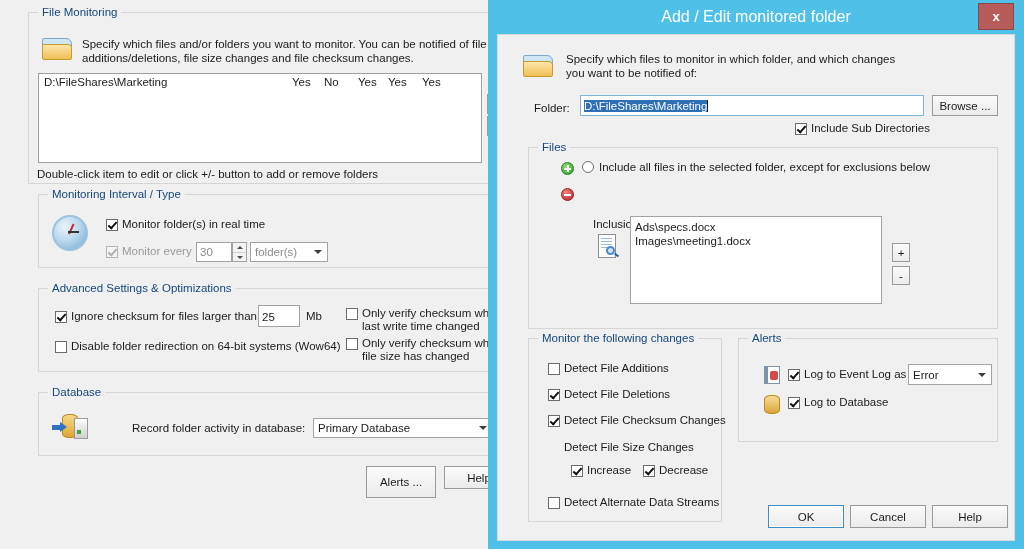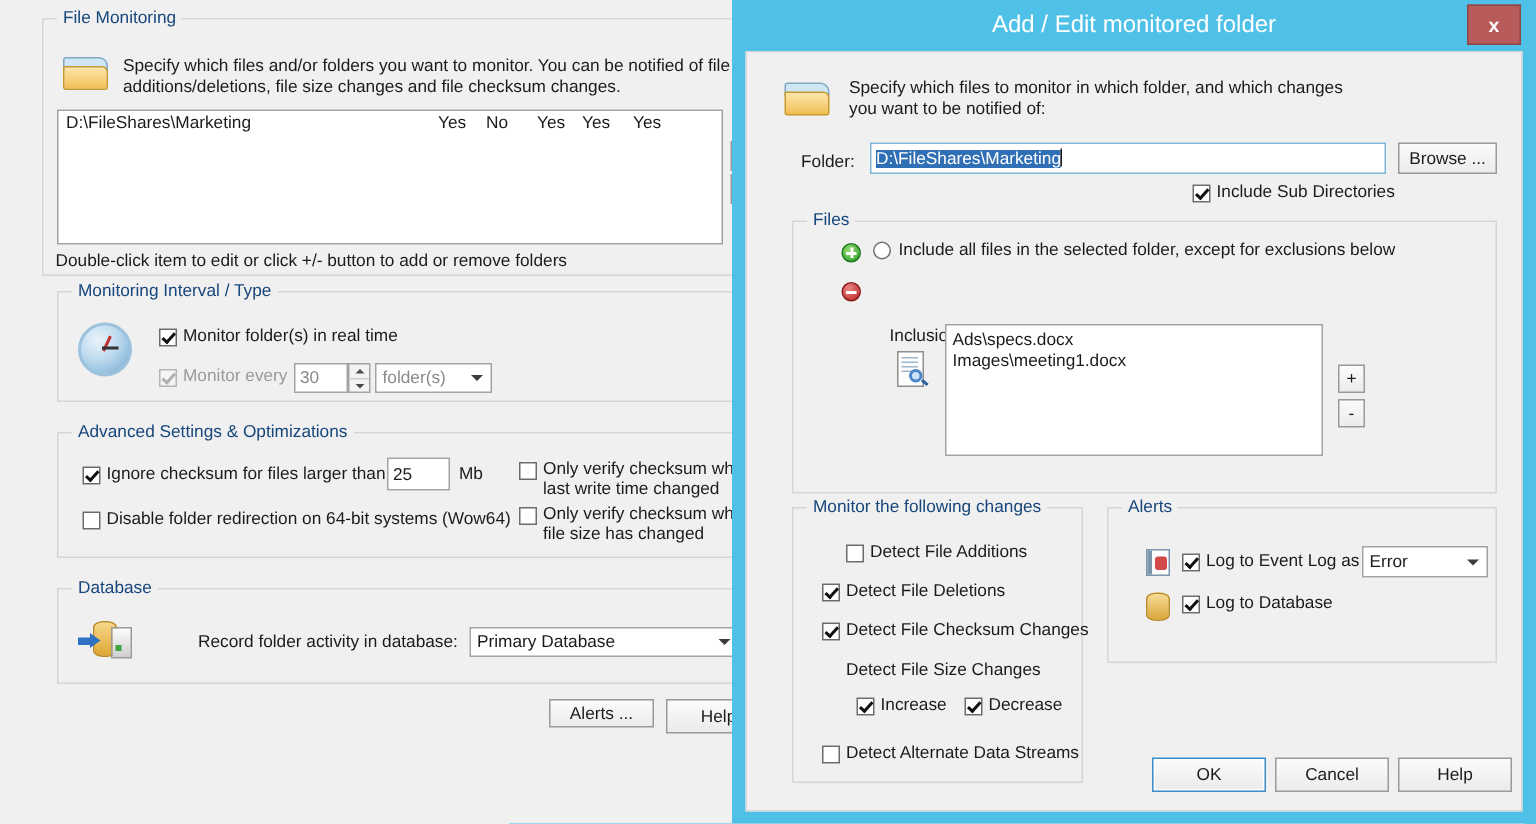--- a/index.html
+++ b/index.html
@@ -199,21 +199,21 @@
       <div style="position:absolute;left:8px;top:0;width:0;height:0;border-top:5px solid transparent;border-bottom:5px solid transparent;border-left:7px solid #2f72c4;"></div>
     </div>
     <div style="position:absolute;left:22px;top:6px;width:14px;height:21px;background:linear-gradient(#fdfdfd,#cfcfcf);border:1px solid #9a9a9a;box-sizing:border-box;"></div>
     <div style="position:absolute;left:25px;top:18px;width:4px;height:4px;background:#3fa63f;"></div>
   </div>
   <div class="lbl" style="left:132px;top:422px;">Record folder activity in database:</div>
   <div class="combo" style="left:313px;top:418px;width:180px;height:20px;">
     <span>Primary Database</span><span class="arw"></span>
   </div>
 
-  <div class="btn" style="left:366px;top:466px;width:70px;height:19px;">Alerts ...</div>
+  <div class="btn" style="left:366px;top:466px;width:70px;height:32px;">Alerts ...</div>
   <div class="btn" style="left:444px;top:466px;width:70px;height:23px;">Help</div>
 </div>
 
 <div id="dialog">
   <div class="title">
     <span>Add / Edit monitored folder</span>
   </div>
   <div class="closebtn">x</div>
 
   <div id="dlgbody">
@@ -260,21 +260,21 @@
     <div class="tbox" style="left:132px;top:181px;width:252px;height:88px;line-height:14px;padding:3px 4px;white-space:normal;">
       <div>Ads\specs.docx</div>
       <div>Images\meeting1.docx</div>
     </div>
     <div class="btn" style="left:394px;top:208px;width:18px;height:19px;">+</div>
     <div class="btn" style="left:394px;top:231px;width:18px;height:19px;">-</div>
 
     <div class="gbox" style="left:30px;top:303px;width:192px;height:182px;">
       <span class="gtitle">Monitor the following changes</span>
     </div>
-    <div class="chk" style="left:66px;top:327px;">
+    <div class="chk" style="left:50px;top:327px;">
       <span class="box"></span>
       <span class="t">Detect File Additions</span>
     </div>
     <div class="chk" style="left:50px;top:353px;">
       <span class="box on"></span>
       <span class="t">Detect File Deletions</span>
     </div>
     <div class="chk" style="left:50px;top:379px;">
       <span class="box on"></span>
       <span class="t">Detect File Checksum Changes</span>

